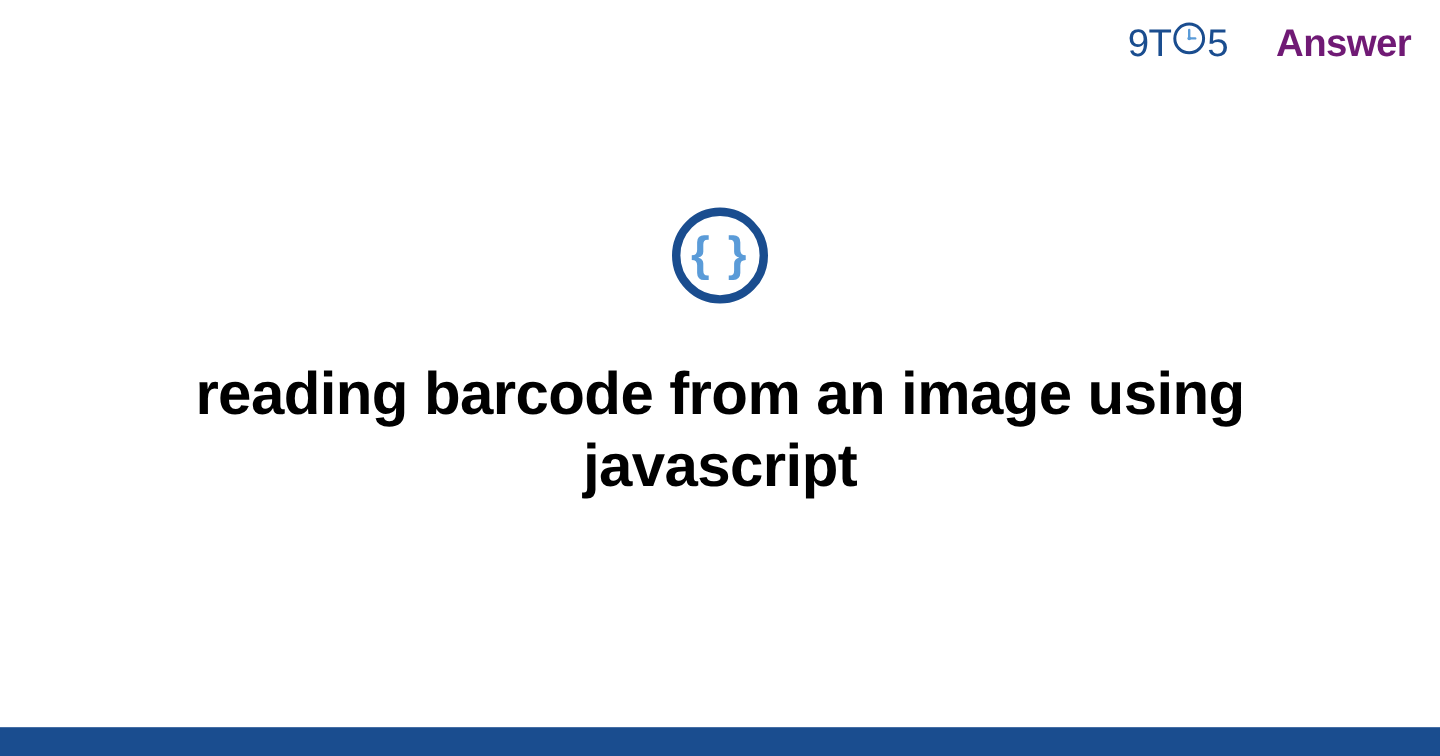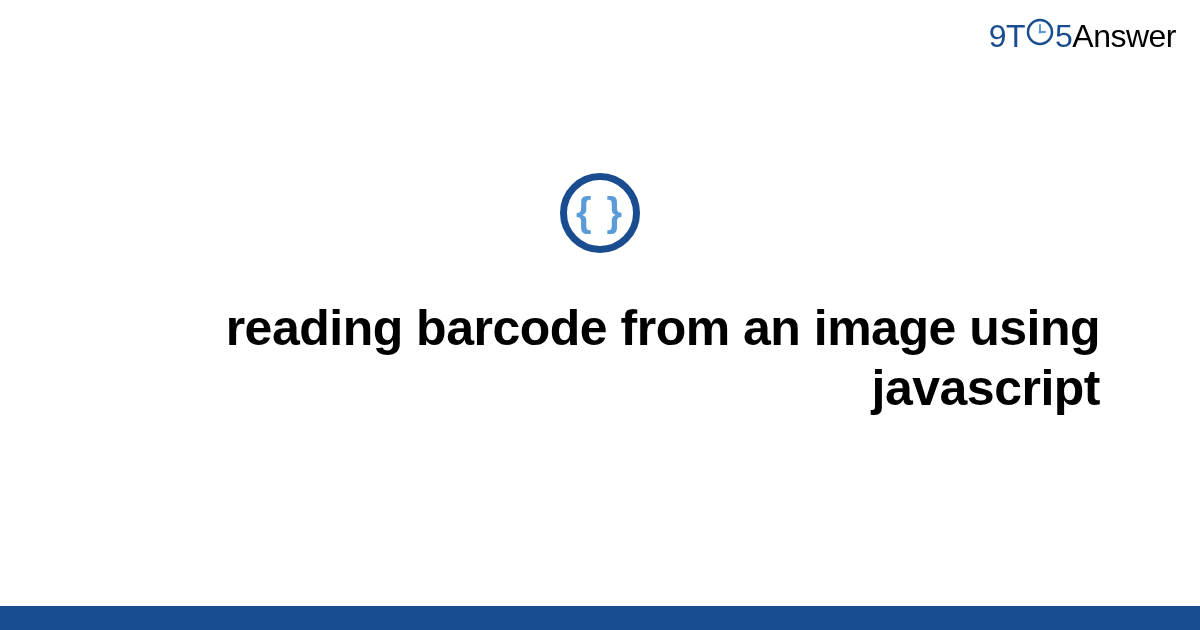--- a/index.html
+++ b/index.html
@@ -31,22 +31,23 @@
     .logo-clock {
       display: inline-flex;
       align-items: center;
       justify-content: center;
       width: 28px;
       height: 28px;
       margin: 0 1px;
       vertical-align: middle;
     }
     .logo-5answer {
-      color: #000000;
-      font-weight: 400;
+      color: #701a75;
+      font-weight: 700;
+      margin-left: 40px;
     }
     .logo-5 {
       color: #1a4d8f;
       font-weight: 500;
     }
     .content {
       position: absolute;
       top: 0;
       left: 0;
       width: 100%;
@@ -70,21 +71,21 @@
       justify-content: center;
       font-size: 40px;
       font-weight: 700;
       color: #5a9bd8;
       letter-spacing: 2px;
     }
     .title {
       font-size: 50px;
       font-weight: 700;
       color: #000000;
-      text-align: right;
+      text-align: center;
       line-height: 1.2;
       max-width: 1000px;
       letter-spacing: -0.5px;
     }
     .footer-bar {
       position: absolute;
       bottom: 0;
       left: 0;
       width: 100%;
       height: 24px;

